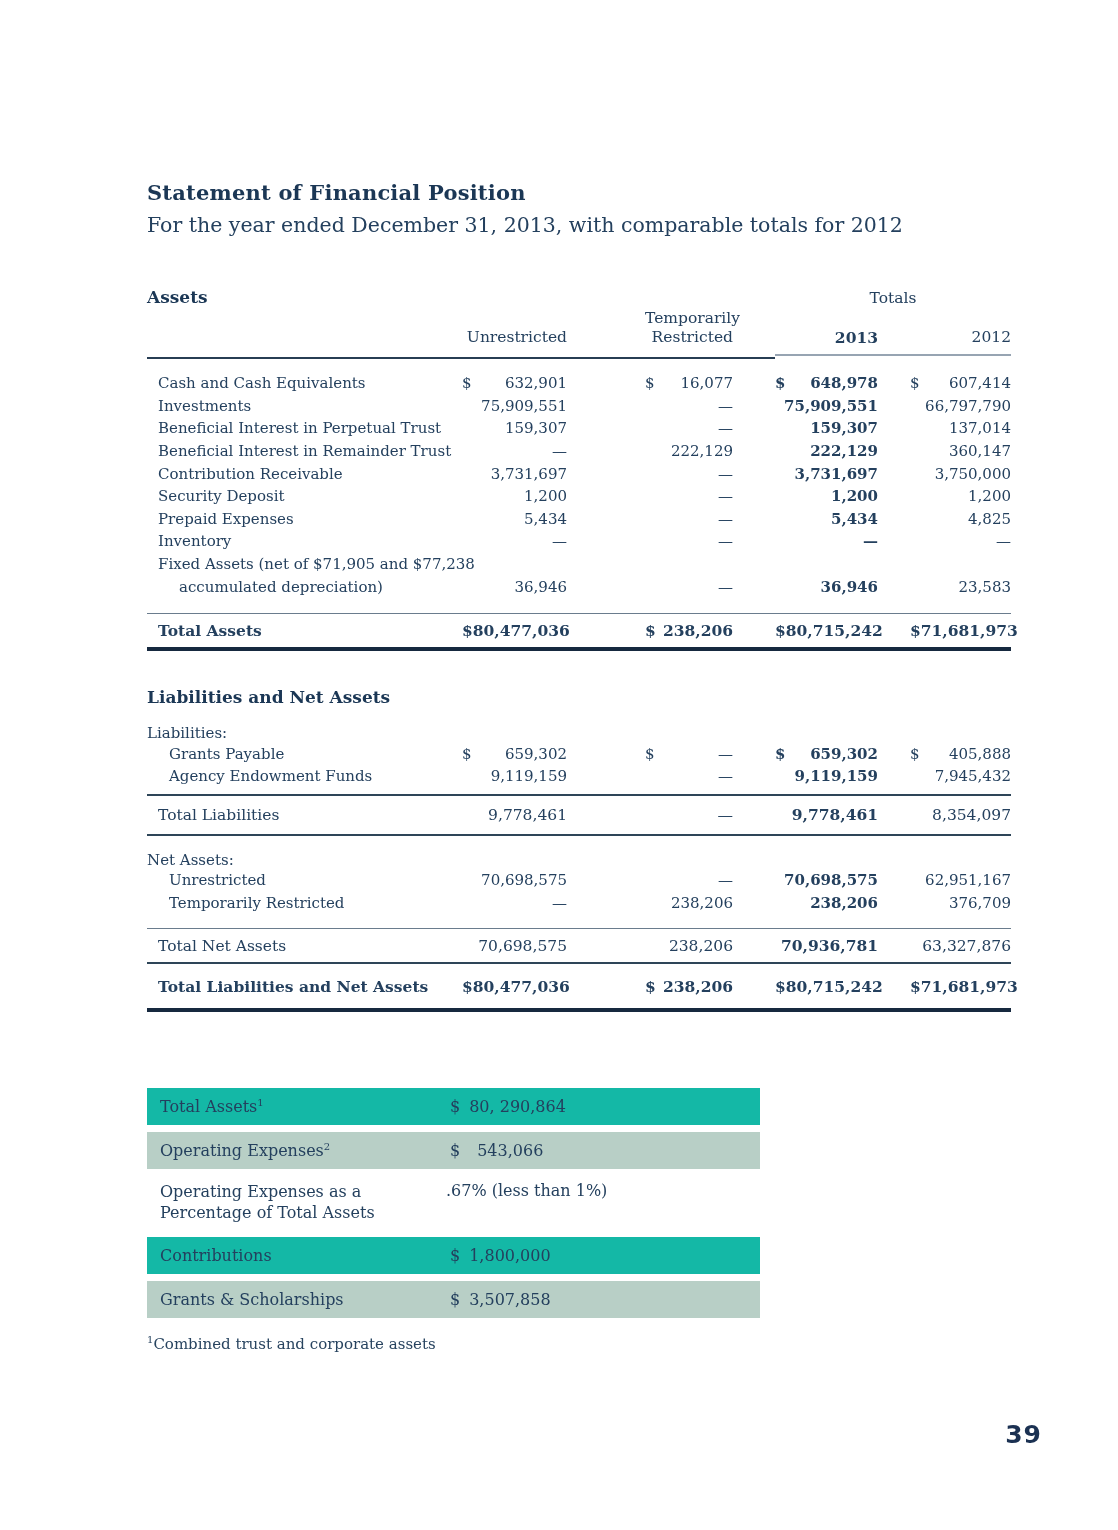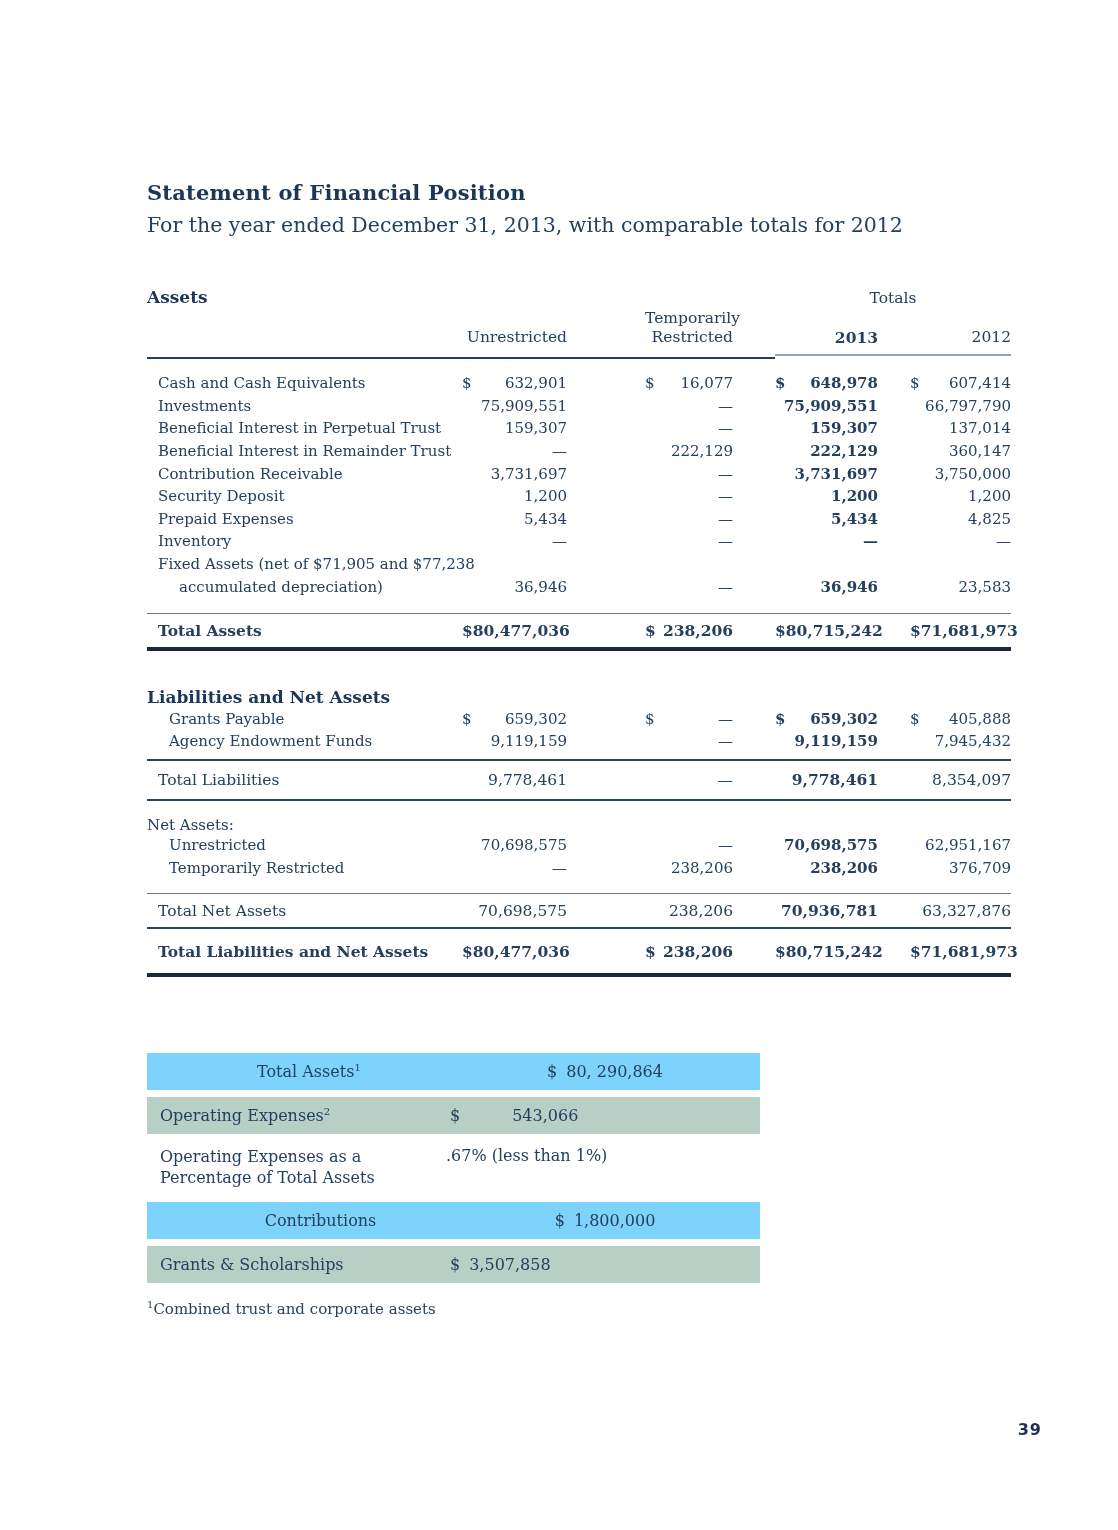--- a/index.html
+++ b/index.html
@@ -38,38 +38,38 @@
 
   .line-thin { height:1.5px; background:#6a7c8d; }
   .line-mid  { height:2px;  background:#2e4558; }
   .line-thick{ height:4px;  background:#16293f; }
 
   .trow-total { height:33px; align-items:center; font-size:15.5px; }
 
   
   .summary { margin-top:76px; width:613px; }
   .sbar { width:613px; height:37px; display:flex; align-items:center; padding-left:13px; font-size:16px; margin-bottom:7px; }
-  .sbar.gray  { background:#7dd3fc;justify-content:center; }
+  .sbar.gray  { background:#14b8a6; }
   .sbar.green { background:#b8cfc6; }
   .sl { width:290px; }
   .sv { display:flex; align-items:center; }
   .sv .amt { margin-left:9px; }
-  .sv .amt.wide-gap { margin-left:52px; }
+  .sv .amt.wide-gap { margin-left:17px; }
   .sv .amt.pct-gap { }
   sup { font-size:10px; vertical-align:super; line-height:0; }
 
   .pct-row { display:flex; align-items:flex-start; margin:12px 0 14px 13px; font-size:16px; }
   .pct-row .sl { line-height:21px; width:277px; }
 
   .footnotes { margin-top:16px; font-size:15px; line-height:21.5px; color:#27435f; }
 
   .page-num {
     position:absolute; right:76px; top:1420px;
     font-family:"DejaVu Sans", "Liberation Sans", sans-serif;
-    font-weight:bold; font-size:16px; color:#1b3152; letter-spacing:1px;
+    font-weight:bold; font-size:25px; color:#1b3152; letter-spacing:1px;
   }
 </style>
 </head>
 <body>
 
 <div class="page">
   <div class="content">
 
     <div class="title">Statement of Financial Position</div>
     <div class="subtitle">For the year ended December 31, 2013, with comparable totals for 2012</div>
@@ -285,20 +285,21 @@
           <span class="amt">80,715,242</span>
         </span>
       <span class="m" style="grid-column:8">
           <span class="cur">$</span>
           <span class="amt">71,681,973</span>
         </span>
     </div>
     <div class="line-thick"></div>
 
     <div class="sec-h" style="margin-top:36px;">Liabilities and Net Assets</div>
+    <div style="margin-top:17px; font-size:15px;">Liabilities:</div>
 
     <div class="grid trow">
       <span class="lbl ind">Grants Payable</span>
       <span class="m" style="grid-column:2">
           <span class="cur">$</span>
           <span class="amt">659,302</span>
         </span>
       <span class="m" style="grid-column:4">
           <span class="cur">$</span>
           <span class="amt">—</span>

